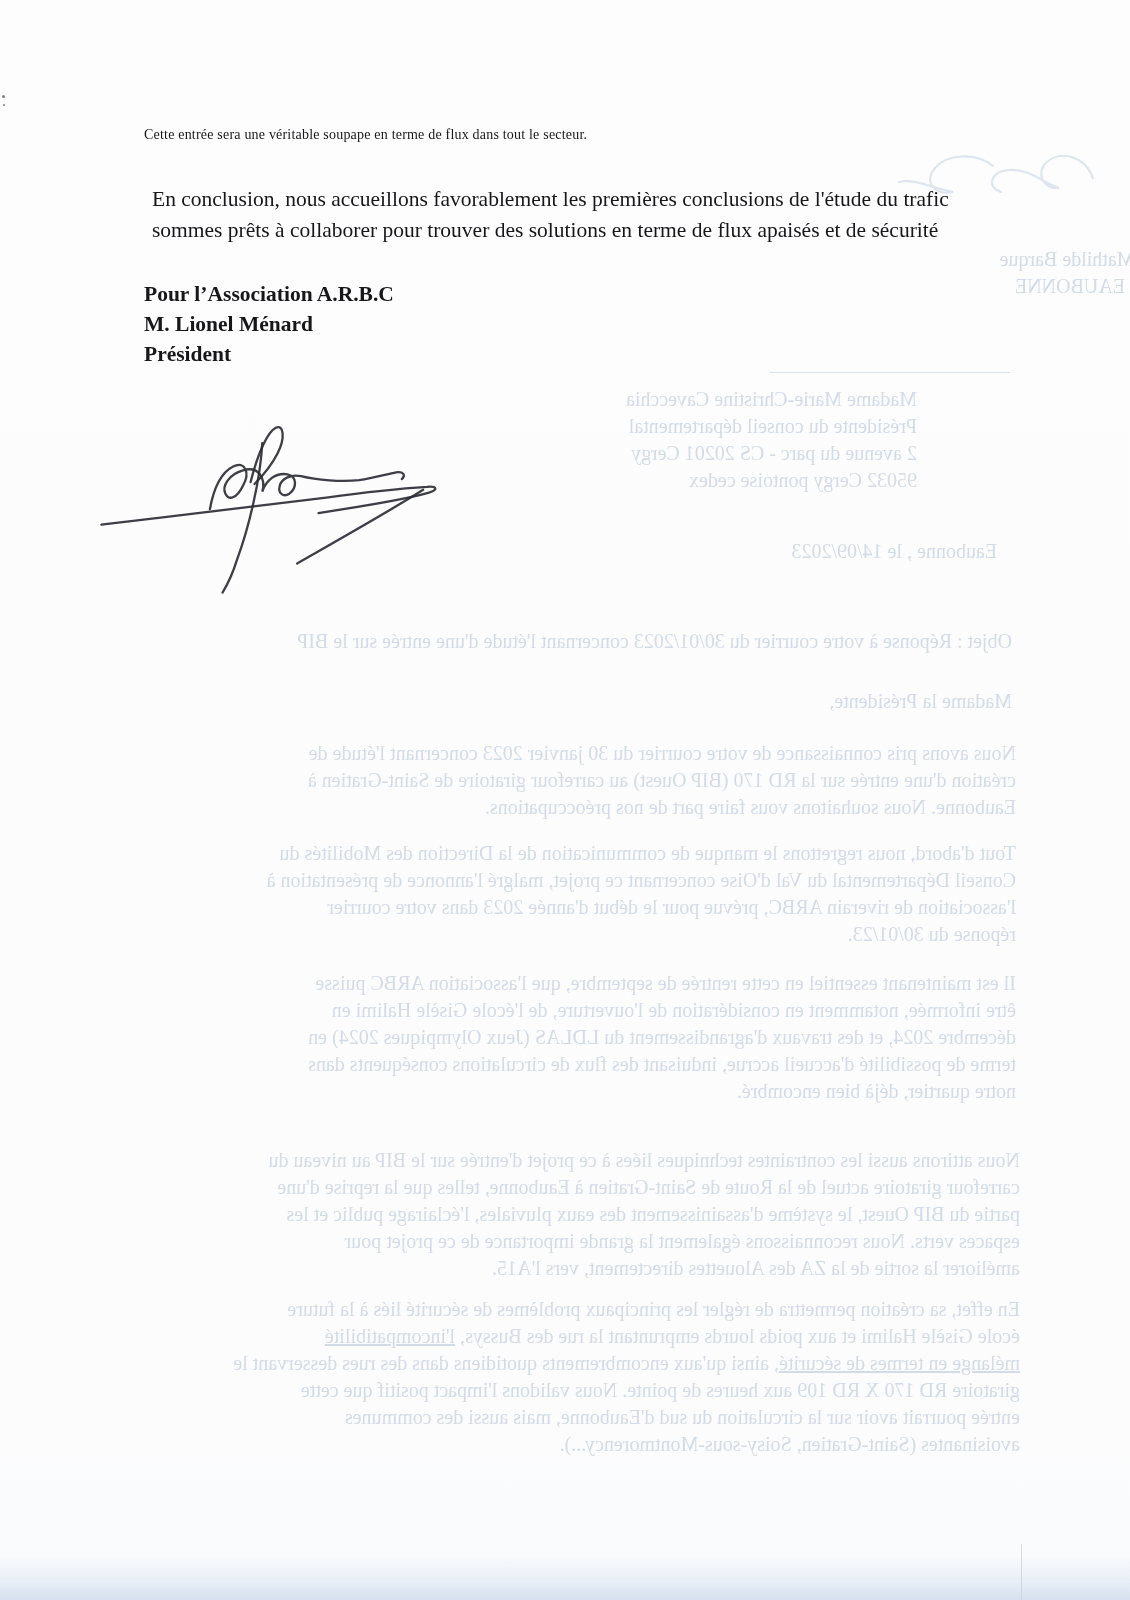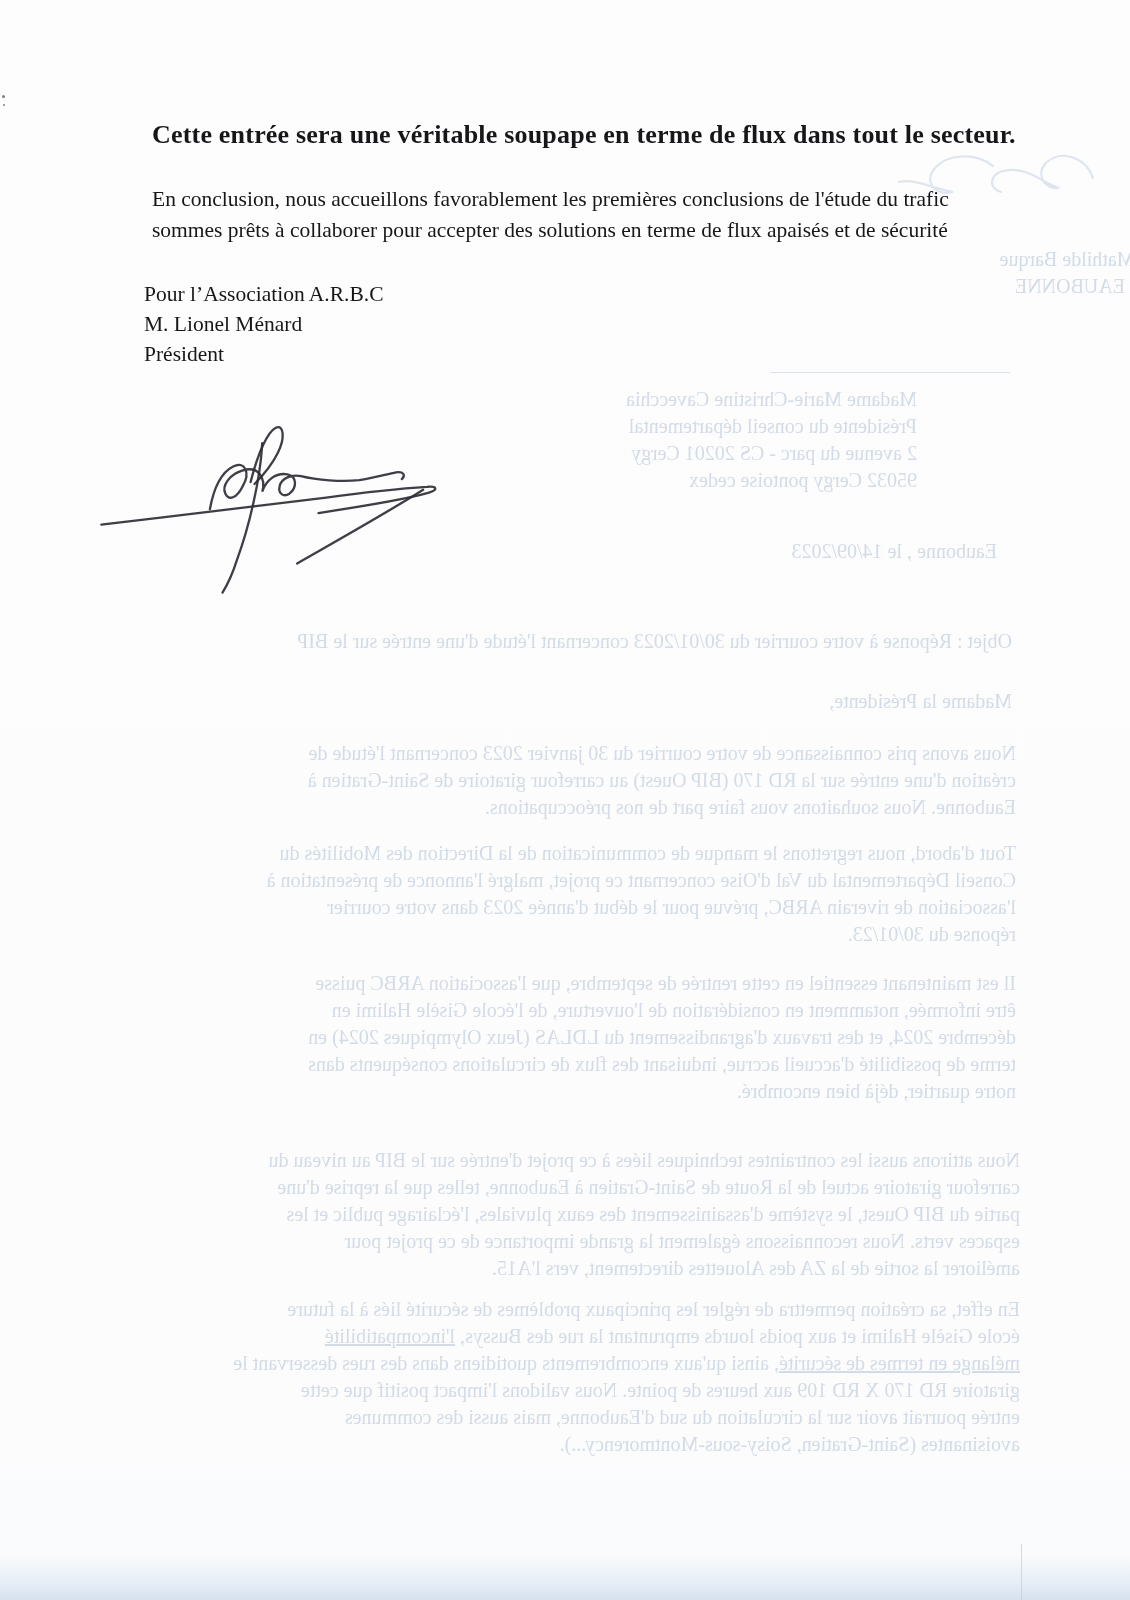--- a/index.html
+++ b/index.html
@@ -2,24 +2,24 @@
 <html><head>
 <meta charset="utf-8">
 <style>
   html,body{margin:0;padding:0;}
   body{width:1130px;height:1600px;overflow:hidden;background:#fdfdfe;
        font-family:"Liberation Serif","DejaVu Serif",serif;}
   .page{position:relative;width:1130px;height:1600px;background:
         linear-gradient(180deg,#fdfdfe 0%,#fcfcfd 90%,#f8fafc 100%);}
   
   .front{position:absolute;left:144px;top:120px;width:880px;color:#17171a;}
-  .heading{font-weight:bold;font-size:26px;line-height:30px;letter-spacing:.2px;margin:0 0 34px 8px;}
+  .heading{font-weight:normal;font-size:14px;line-height:30px;letter-spacing:.2px;margin:0 0 34px 0;}
   .para{font-size:21.5px;line-height:31px;margin:0 0 33px 0;}
   .para .line{white-space:nowrap;margin-left:8px;}
-  .sig-block{font-size:21.5px;line-height:30px;margin-top:24px;}
+  .sig-block{font-size:21.5px;line-height:30px;margin-top:24px;font-weight:bold;}
   
   .signature{position:absolute;left:60px;top:420px;width:420px;height:190px;}
   .signature path{fill:none;stroke:#2e2e36;stroke-width:2.4;stroke-linecap:round;opacity:.92;}
   
   .bleed{position:absolute;inset:0;transform:scaleX(-1);color:#b9c7d9;opacity:.62;
          filter:blur(.3px);font-size:20px;line-height:27px;pointer-events:none;}
   .bleed .blk{position:absolute;white-space:nowrap;}
   .bleed .u{text-decoration:underline;}
   .bleed svg path{fill:none;stroke:#ccd7e4;stroke-width:2.2;stroke-linecap:round;}
   .mail-underline{position:absolute;height:0;border-bottom:1.5px solid #c3cfdf;}
@@ -103,21 +103,21 @@
       <div>entrée pourrait avoir sur la circulation du sud d'Eaubonne, mais aussi des communes</div>
       <div>avoisinantes (Saint-Gratien, Soisy-sous-Montmorency...).</div>
     </div>
   </div>
 
   <div class="front">
     <p class="heading">Cette entrée sera une véritable soupape en terme de flux dans tout le secteur.</p>
 
     <div class="para">
       <div class="line">En conclusion, nous accueillons favorablement les premières conclusions de l'étude du trafic</div>
-      <div class="line">sommes prêts à collaborer pour accepter des solutions en terme de flux apaisés et de sécurité</div>
+      <div class="line">sommes prêts à collaborer pour trouver des solutions en terme de flux apaisés et de sécurité</div>
     </div>
 
 
     <div class="sig-block">
       <div class="line">Pour l’Association A.R.B.C</div>
       <div class="line">M. Lionel Ménard</div>
       <div class="line">Président</div>
     </div>
   </div>
 

